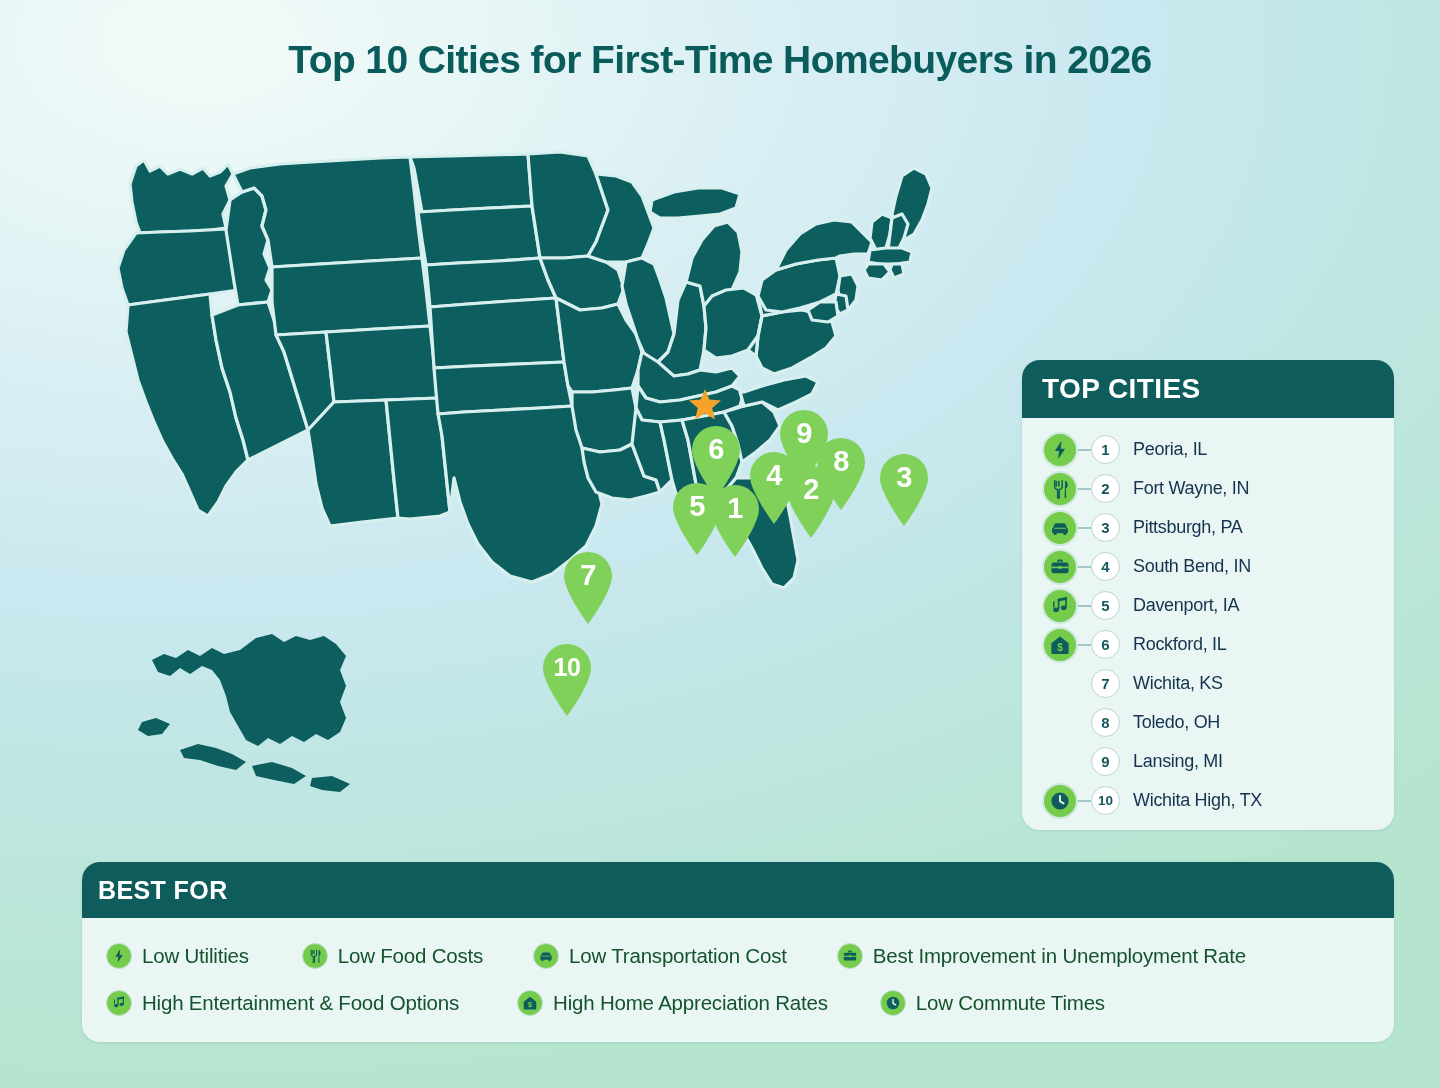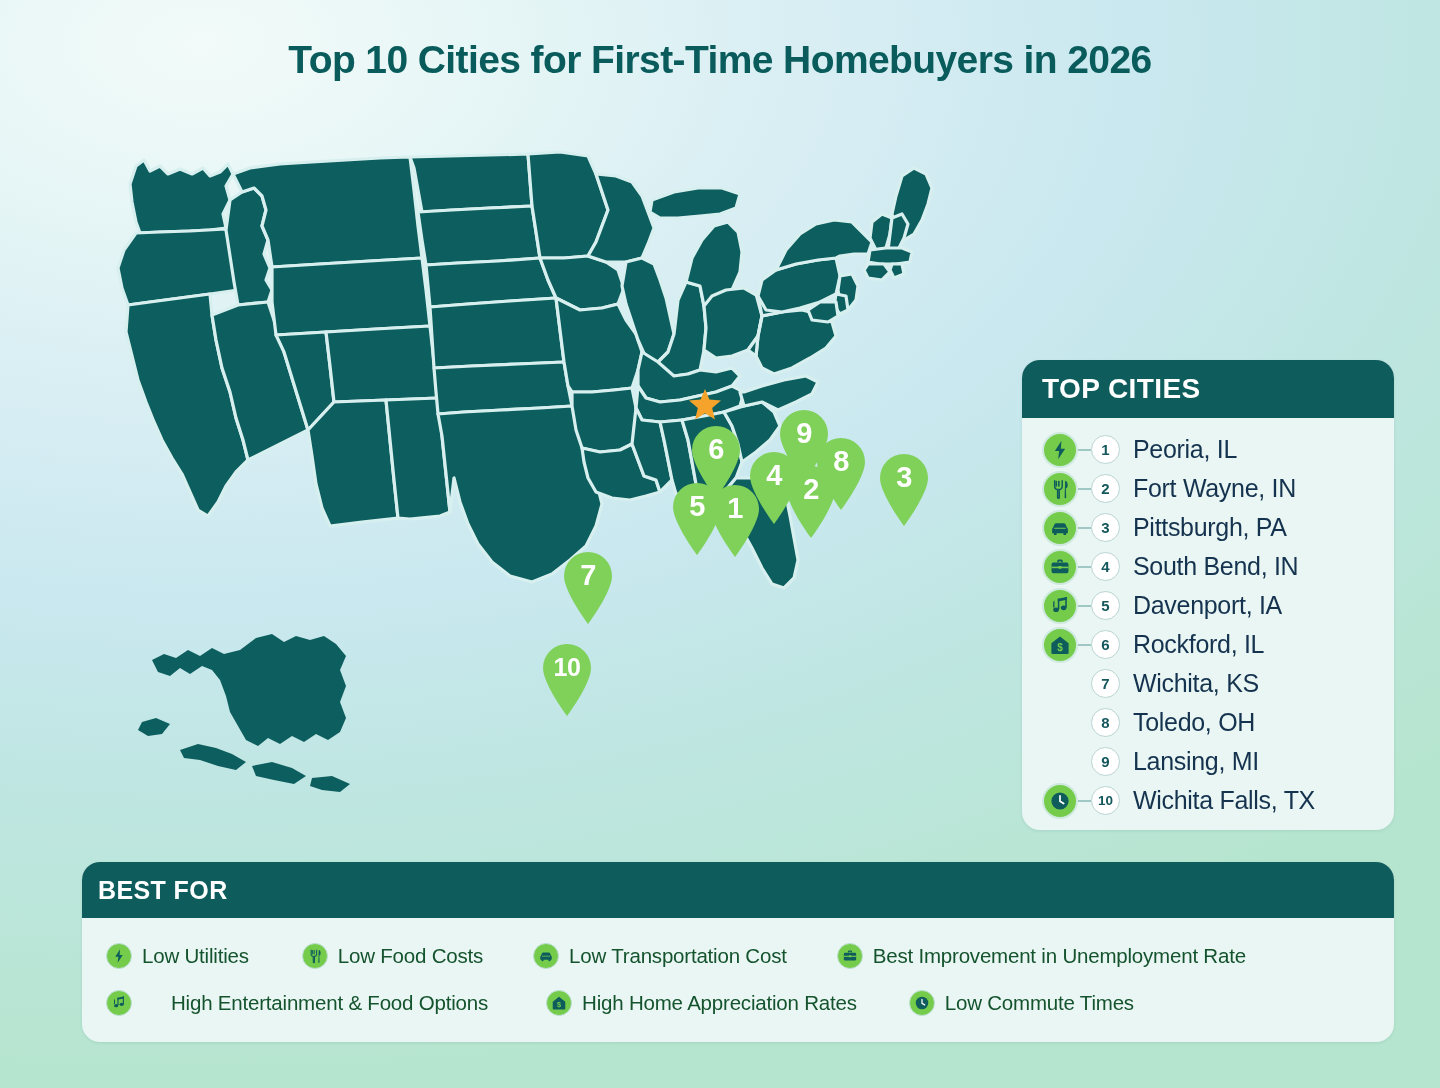--- a/index.html
+++ b/index.html
@@ -71,21 +71,21 @@
   .numcirc{
     width:29px;height:29px;border-radius:50%;
     background:#ffffff;border:1.6px solid #b9d4d2;
     box-sizing:border-box;
     display:flex;align-items:center;justify-content:center;
     color:#14575c;font-size:15px;font-weight:bold;
     flex:0 0 29px;
   }
   .numcirc.ten{font-size:13.5px;}
   .cityname{
-    margin-left:13px;color:#15334f;font-size:25px;font-weight:normal;
+    margin-left:13px;color:#15334f;font-size:18px;font-weight:normal;
     letter-spacing:-0.3px;white-space:nowrap;
   }
 
   
   #bestfor-card{left:82px;top:862px;width:1312px;height:180px;}
   #bestfor-card .card-head{height:56px;line-height:56px;padding-left:16px;font-size:25px;}
   .bf-rows{padding:14px 0 0 24px;}
   .bf-row{display:flex;align-items:center;height:47px;}
   .bf-item{display:flex;align-items:center;}
   .bf-badge{
@@ -381,21 +381,21 @@
       </div>
       <div class="city-row">
         <div class="badge">
           <svg width="22" height="22" viewBox="0 0 24 24" fill="none" xmlns="http://www.w3.org/2000/svg">
             <circle cx="12" cy="12" r="9.4" fill="#0e5c5c"></circle>
                    <path d="M12 6.4 v6 l4 2.4" stroke="#ffffff" stroke-width="1.9" stroke-linecap="round" fill="none"></path>
           </svg>
         </div>
        <div class="connector"></div>
         <div class="numcirc ten">10</div>
-     <div class="cityname">Wichita Falls, TX</div>
+     <div class="cityname">Wichita High, TX</div>
       </div>
     </div>
 </div>
 
 <div class="card" id="bestfor-card">
   <div class="card-head">BEST FOR</div>
   <div class="bf-rows">
     <div class="bf-row" id="bf-row-1">
         <div class="bf-item" style="margin-right: 53px;">
           <div class="bf-badge">
@@ -431,21 +431,21 @@
               <path d="M9 5.4 a1.7 1.7 0 0 1 1.7 -1.7 h2.6 A1.7 1.7 0 0 1 15 5.4 v1.3 h-1.8 V5.6 h-2.4 v1.1 H9 Z" fill="#0e5c5c"></path>
                    <rect x="2.8" y="7.2" width="18.4" height="11.6" rx="2" fill="#0e5c5c"></rect>
                    <rect x="2.8" y="11.6" width="18.4" height="1.7" fill="#74cc4a"></rect>
                    <rect x="10.2" y="10.8" width="3.6" height="3.2" rx="0.8" fill="#74cc4a"></rect>
             </svg>
           </div>
        <div class="bf-label">Best Improvement in Unemployment Rate</div>
         </div>
       </div>
     <div class="bf-row" id="bf-row-2">
-        <div class="bf-item" style="margin-right: 58px; gap: 29px;">
+        <div class="bf-item" style="margin-right: 58px;">
           <div class="bf-badge">
             <svg width="16" height="16" viewBox="0 0 24 24" fill="none" xmlns="http://www.w3.org/2000/svg">
               <path d="M9.6 4.2 L19.4 2.2 v3 L9.6 7.2 Z" fill="#0e5c5c"></path>
                    <rect x="9.6" y="4.2" width="1.7" height="11.4" fill="#0e5c5c"></rect>
                    <rect x="17.7" y="2.2" width="1.7" height="11.4" fill="#0e5c5c"></rect>
                    <ellipse cx="7.7" cy="16" rx="3.1" ry="2.5" fill="#0e5c5c"></ellipse>
                    <ellipse cx="16" cy="14" rx="3.1" ry="2.5" fill="#0e5c5c"></ellipse>
                    <path d="M4.5 7.5 L6 6 L6 13.5 L4.5 13.5 Z" fill="#0e5c5c"></path>
             </svg>
           </div>

